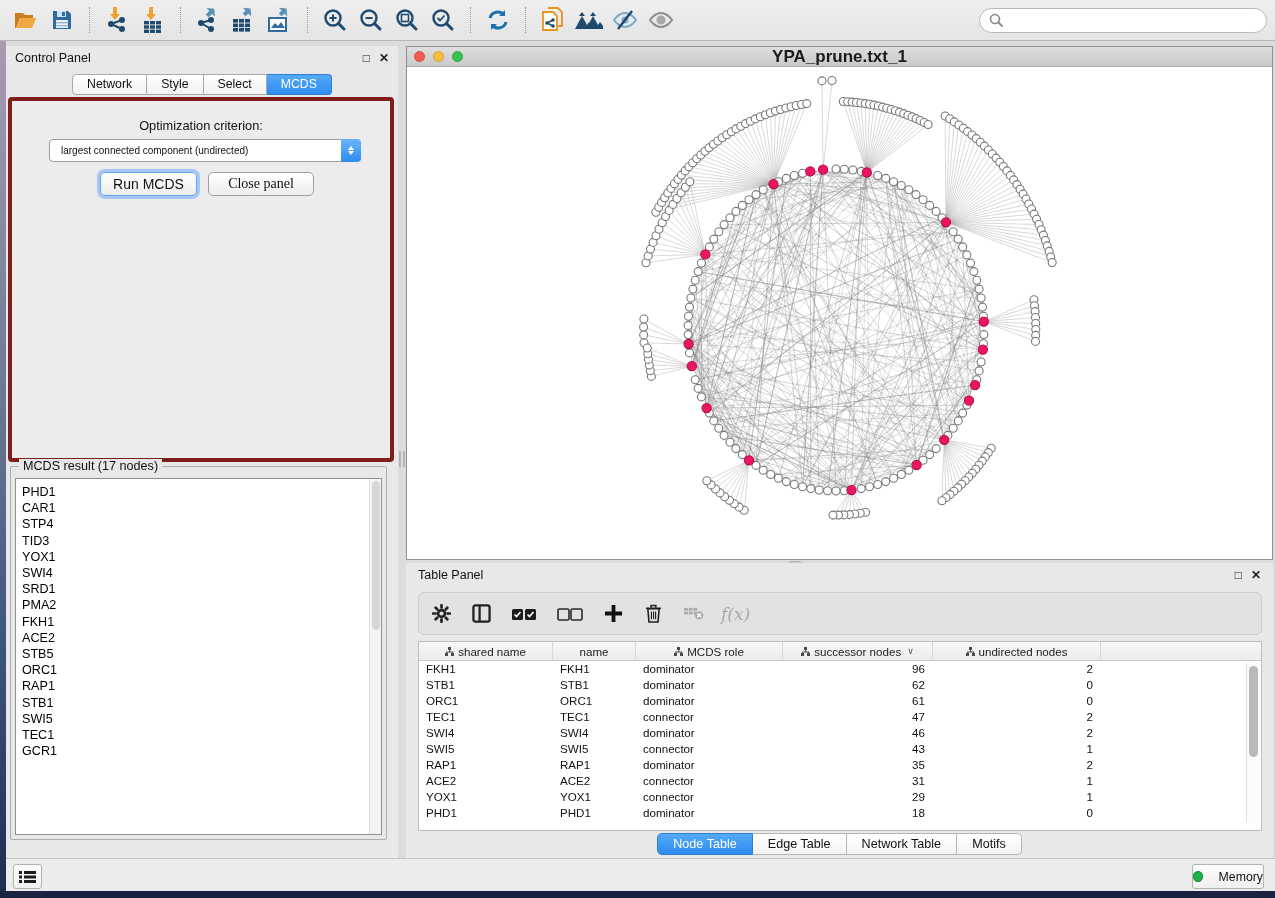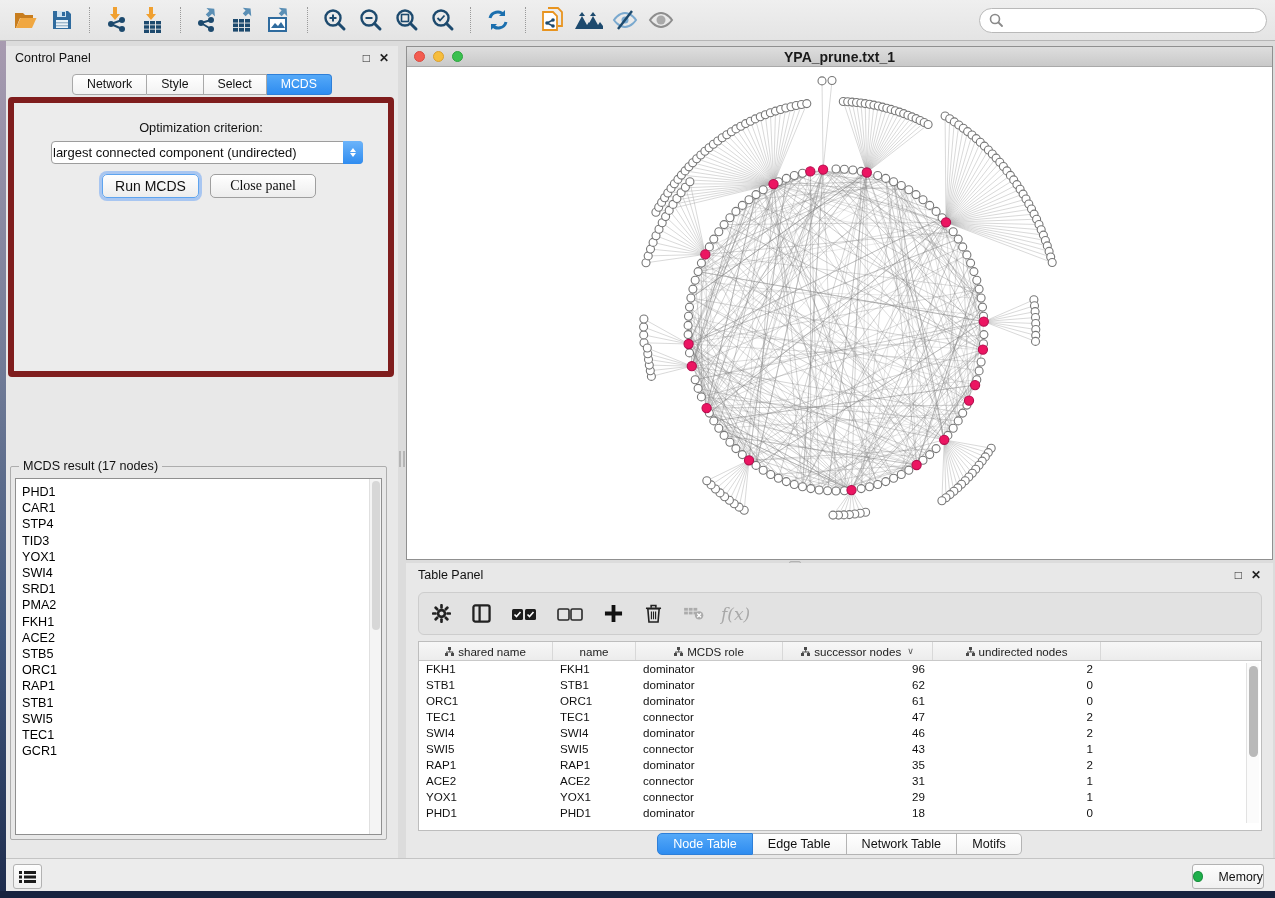--- a/index.html
+++ b/index.html
@@ -26,26 +26,26 @@
   .cpanel { position:absolute; left:0; top:5px; width:392px; height:812px; background:#e8e8e8; }
   .panel-titlebar { height:24px; display:flex; align-items:center; padding:0 9px; font-size:12.5px; color:#111; }
   .panel-wicons { margin-left:auto; display:flex; gap:9px; font-size:12px; color:#222; }
   .panel-wicons span { cursor:default; }
   .cp-tabs { display:flex; justify-content:center; margin-top:4px; }
   .cp-tab { height:21px; line-height:19px; padding:0 14px; font-size:12.3px; background:linear-gradient(#ffffff,#f2f2f2);
     border:1px solid #a9a9a9; border-left:none; color:#111; }
   .cp-tab:first-child { border-left:1px solid #a9a9a9; border-radius:4px 0 0 4px; }
   .cp-tab:last-child { border-radius:0 4px 4px 0; }
   .cp-tab.active { background:linear-gradient(#55a9f8,#2e8cf0); color:#fff; border-color:#2e7fd8; }
-  .cp-content { position:absolute; left:2px; top:51px; width:386px; height:280px; background:#ececec;
-    border:6px solid #7f1d1d; border-radius:4px; }
+  .cp-content { position:absolute; left:2px; top:51px; width:386px; height:365px; background:#ececec;
+    border:4px solid #7f1d1d; border-radius:4px; }
   .opt-label { text-align:center; margin-top:17px; font-size:12.8px; color:#111; }
   .dropdown { position:absolute; left:37px; top:38px; width:312px; height:23px; background:#fff;
     border:1px solid #9d9d9d; border-radius:4px; display:flex; align-items:center; }
-  .dropdown .dd-text { flex:1; font-size:13px; padding-left:1px; color:#111; white-space:nowrap; }
+  .dropdown .dd-text { flex:1; font-size:10px; padding-left:11px; color:#111; white-space:nowrap; }
   .dd-stepper { width:20px; height:23px; margin-right:-1px; border-radius:0 4px 4px 0;
     background:linear-gradient(#6cb4fa,#2f8cf0); display:flex; flex-direction:column; align-items:center; justify-content:center; gap:1px; }
   .dd-stepper i { width:0; height:0; border-left:3.5px solid transparent; border-right:3.5px solid transparent; display:block; }
   .dd-up { border-bottom:4px solid #fff; } .dd-down { border-top:4px solid #fff; }
   .cp-btn { position:absolute; top:71px; height:24px; background:linear-gradient(#ffffff,#ededed);
     border:1px solid #9f9f9f; border-radius:5px; font-size:14px; color:#111; text-align:center; line-height:22px; }
   .cp-btn.focus { border-color:#5ea4ef; box-shadow:0 0 0 3px rgba(100,160,245,.5); }
   .fieldset { position:absolute; left:4px; top:420px; width:377px; height:374px; border:1px solid #adadad; border-radius:2px; }
   .fieldset .legend { position:absolute; top:-8px; left:8px; background:#e8e8e8; padding:0 4px; font-size:12.6px; color:#111; }
   .listbox { position:absolute; left:4px; top:11px; width:367px; height:357px; background:#fff; border:1px solid #8f8f8f; overflow:hidden; }
@@ -59,21 +59,21 @@
   .v-grip { position:absolute; left:1px; top:405px; width:6px; height:16px; border-left:2px solid #b5b5b5; border-right:2px solid #b5b5b5; }
 
   
   .netframe { position:absolute; left:400px; top:5px; width:867px; height:514px; border:1px solid #909090; background:#fff; }
   .net-titlebar { height:20px; background:linear-gradient(#dedede,#c9c9c9); border-bottom:1px solid #a9a9a9;
     display:flex; align-items:center; padding:0 7px; position:relative; }
   .tl { width:11px; height:11px; border-radius:50%; margin-right:8px; }
   .tl-red { background:#f35c50; border:1px solid #d94a41; }
   .tl-yellow { background:#f6bd3c; border:1px solid #dba02e; }
   .tl-green { background:#3ac04f; border:1px solid #2da53f; }
-  .net-title { position:absolute; left:0; right:0; text-align:center; font-size:14px; font-weight:bold; color:#1a1a1a; }
+  .net-title { position:absolute; left:0; right:0; text-align:center; font-size:17px; font-weight:bold; color:#1a1a1a; }
   .net-canvas { width:865px; height:492px; background:#fff; display:block; }
   .h-grip { position:absolute; left:783px; top:520px; width:12px; height:6px; background:#cfcfcf; border:1px solid #b3b3b3; border-radius:2px; }
 
   
   .tpanel { position:absolute; left:400px; top:522px; width:867px; height:295px; background:#e8e8e8; }
   .t-toolbar { position:absolute; left:12px; top:29px; width:844px; height:43px; background:#e2e2e2;
     border:1px solid #cdcdcd; border-radius:6px; display:flex; align-items:center; padding:0 10px; gap:16px; }
   .t-tool { display:flex; align-items:center; justify-content:center; width:24px; height:24px; }
   .fx { font-family:"DejaVu Serif", serif; font-style:italic; font-size:17px; color:#a8a8a8; width:auto; }
   .datatable { position:absolute; left:12px; top:78px; width:844px; height:190px; background:#fff; border:1px solid #bdbdbd; }

